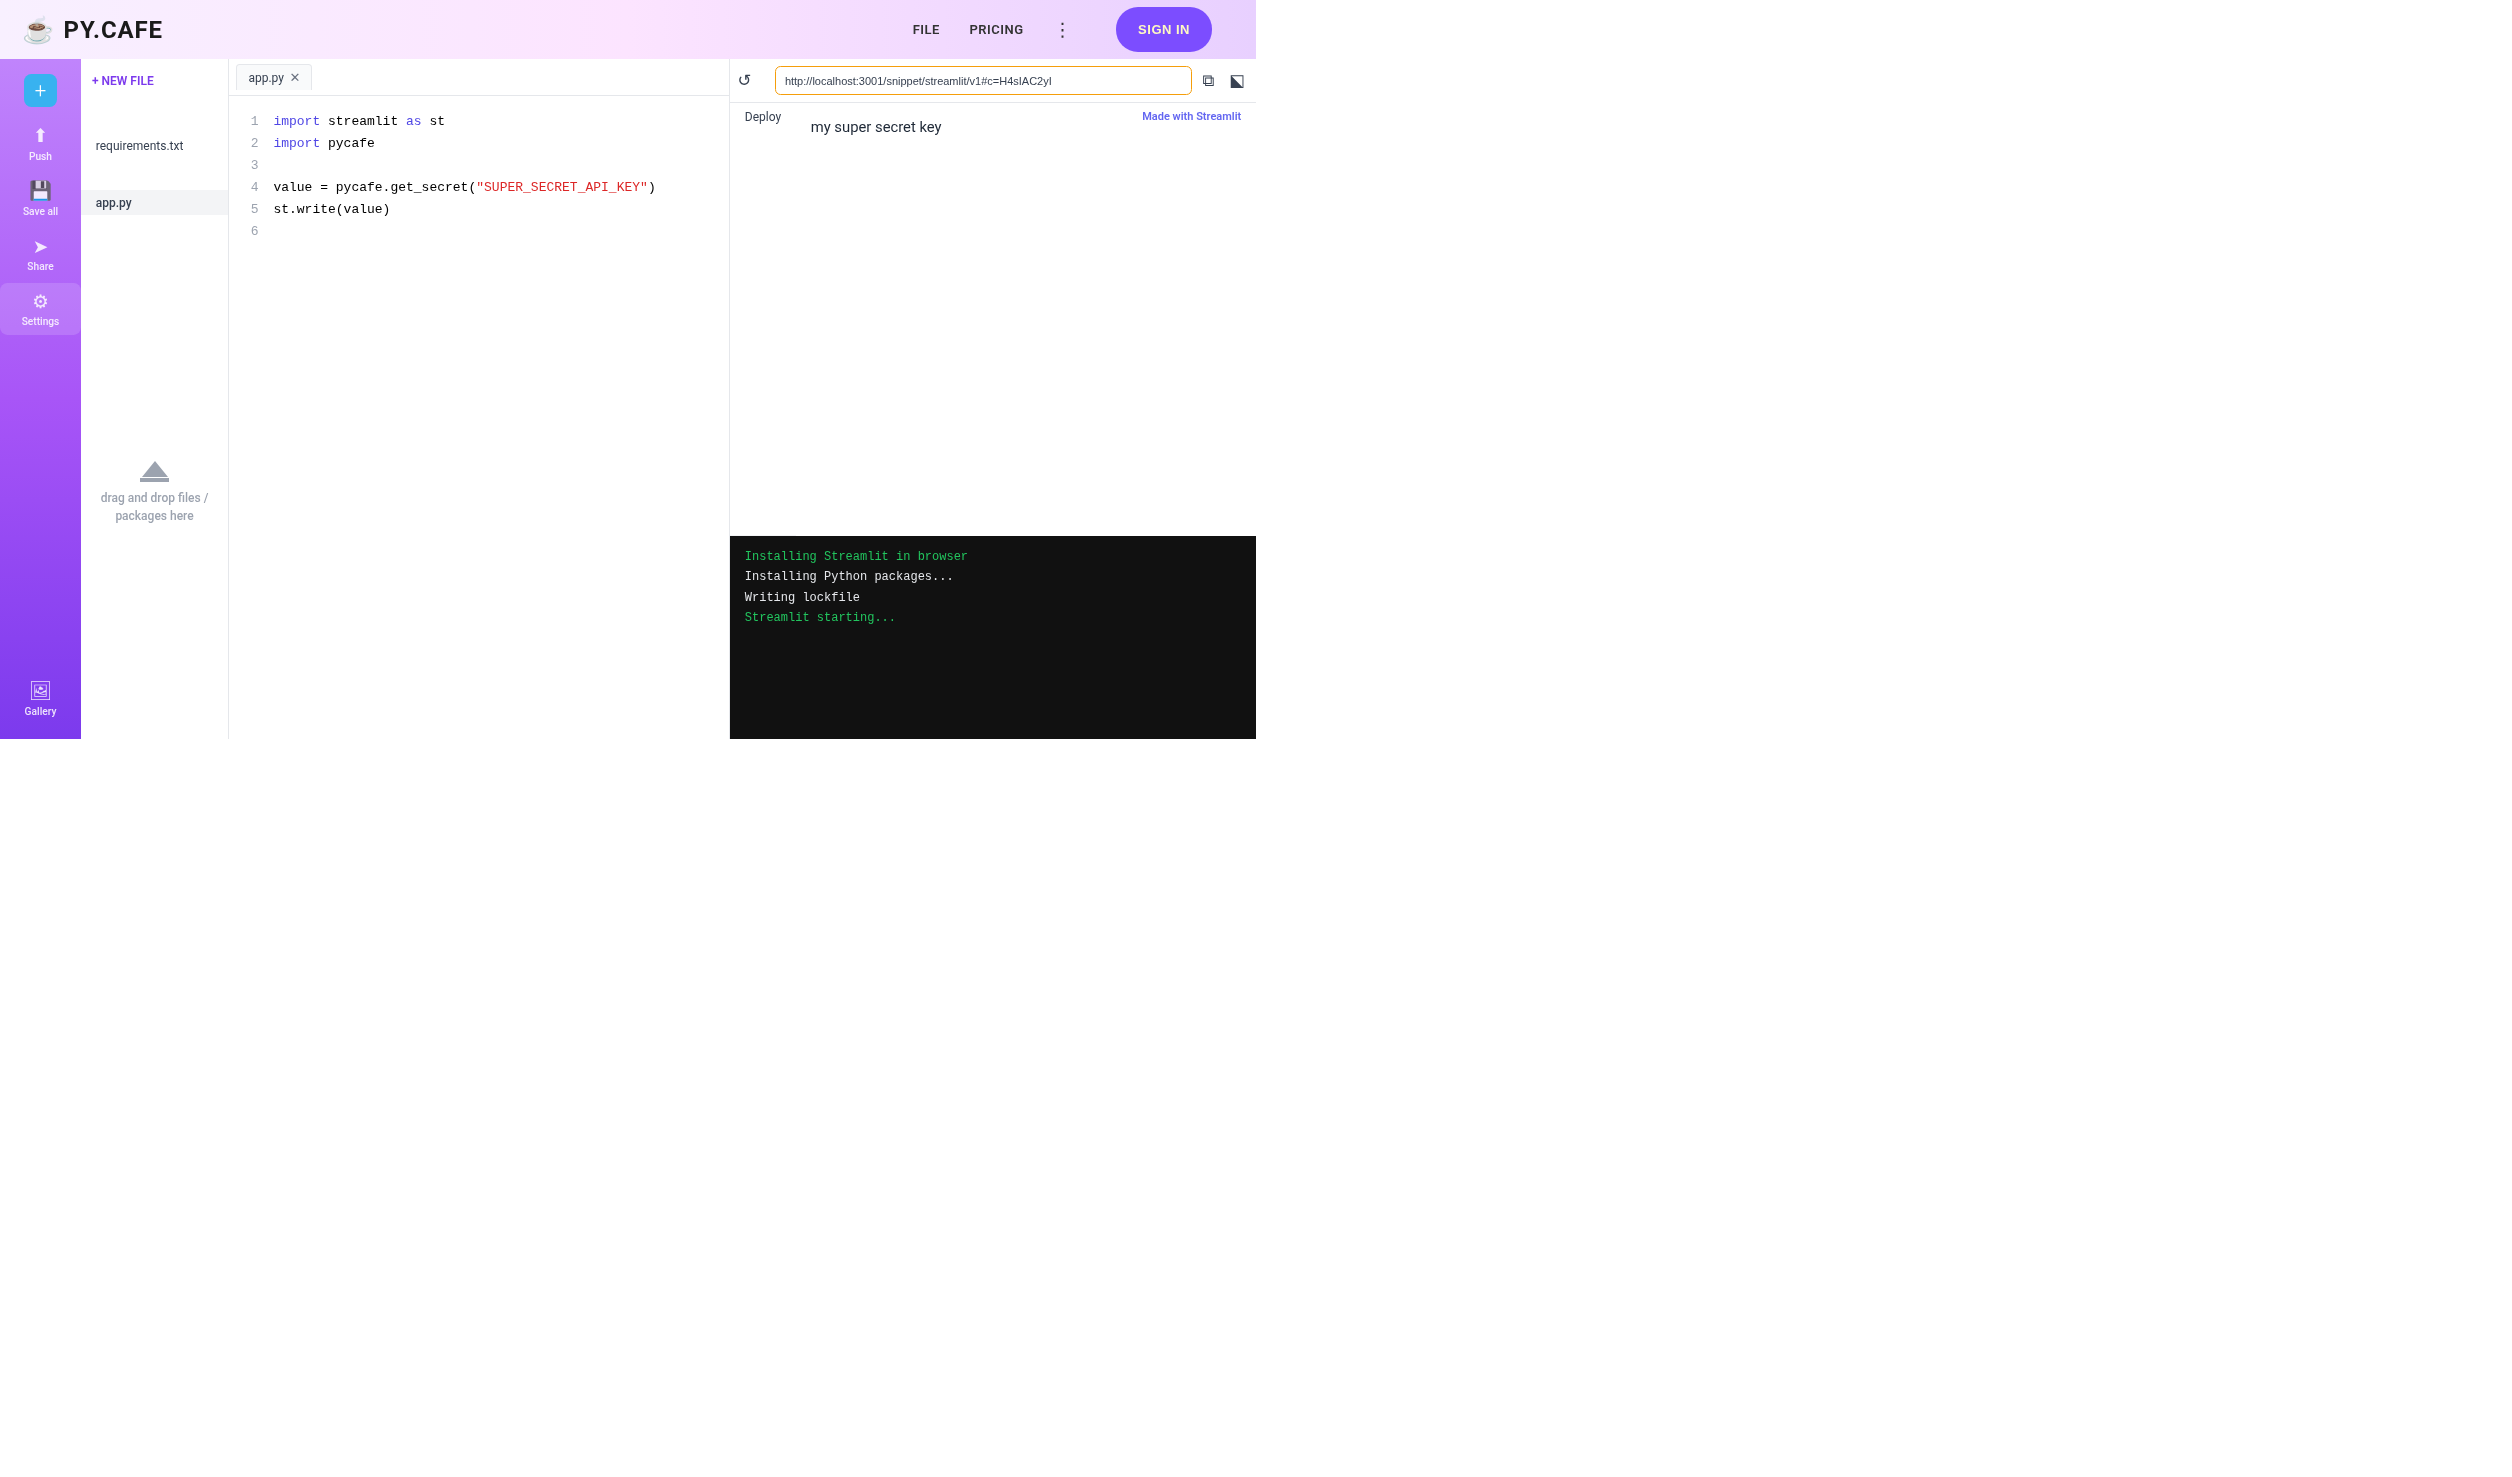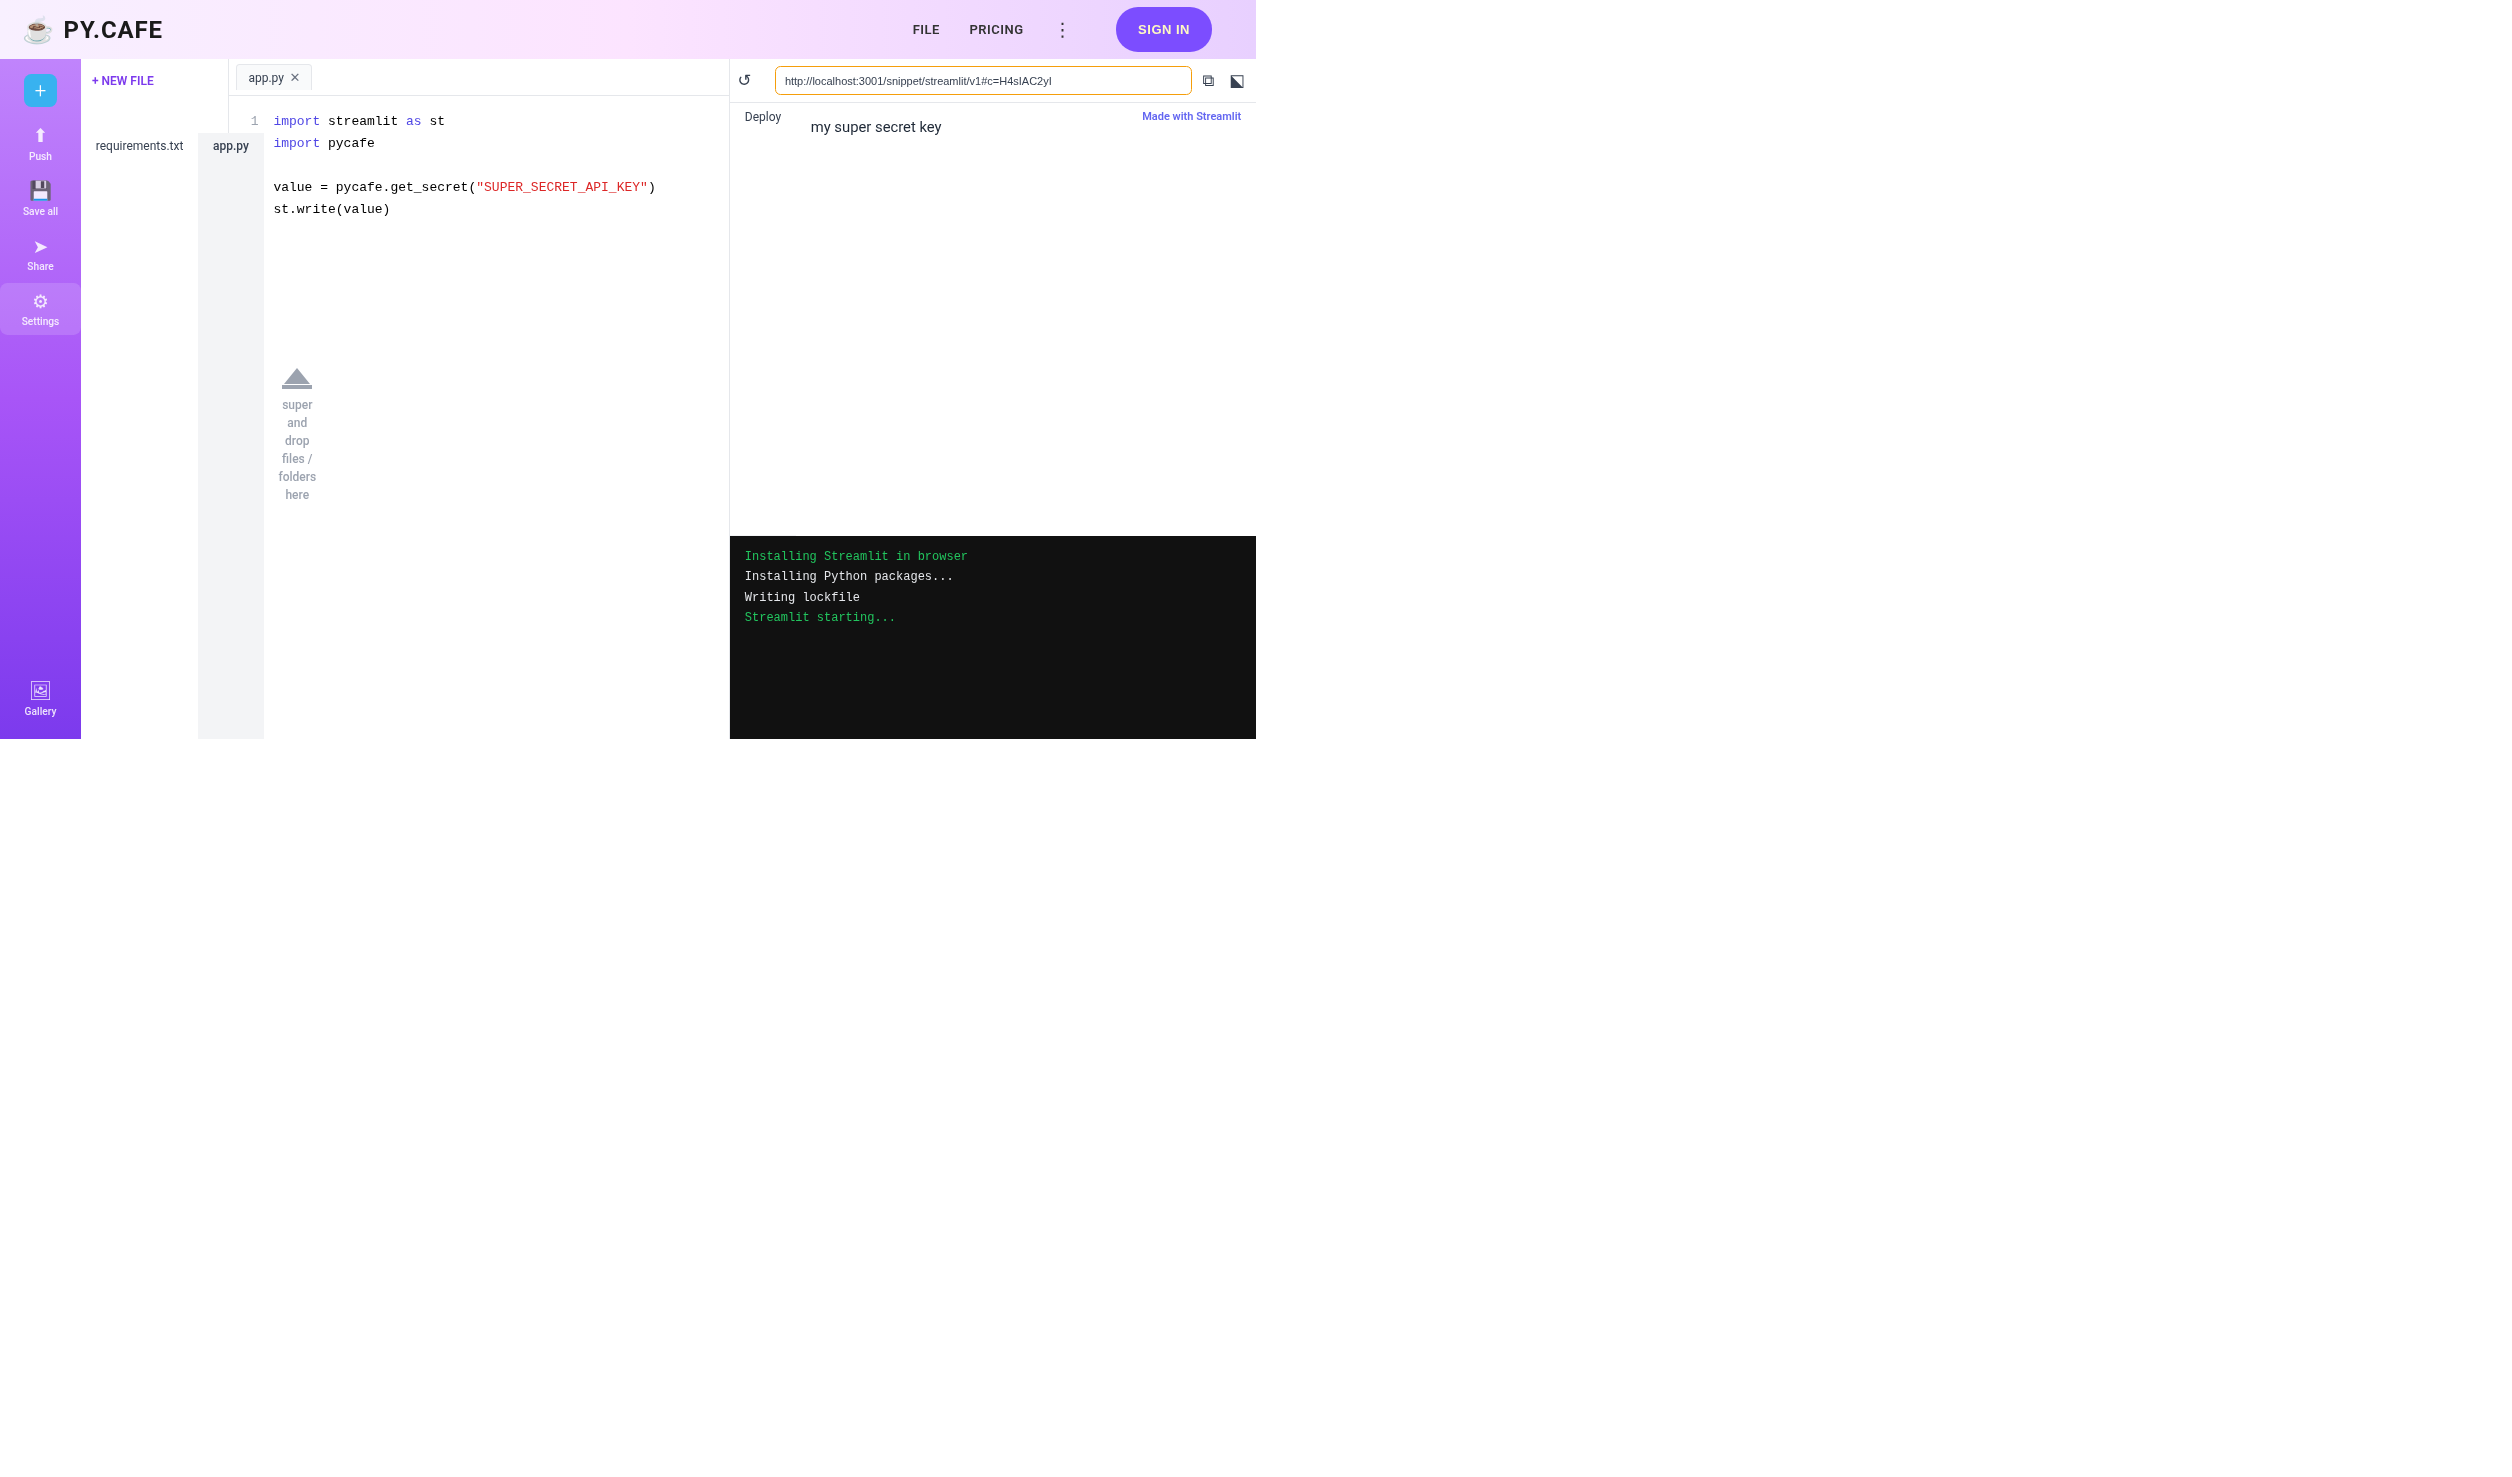--- a/index.html
+++ b/index.html
@@ -144,24 +144,25 @@
       color: rgba(255,255,255,0.85);
       font-weight: 500;
     }
 
     
     .file-panel {
       width: 148px;
       background: #fff;
       border-right: 0.9px solid #e5e7eb;
       display: flex;
-      flex-direction: row;
+      flex-direction: column;
       padding-top: 74px;
       flex-shrink: 0;
       position: relative;
+      gap: 32px;
     }
     .new-file-label {
       position: absolute;
       top: 14.8px;
       left: 11px;
       display: flex;
       align-items: center;
       gap: 3.7px;
       color: #7c3aed;
       font-size: 12px;
@@ -421,21 +422,21 @@
 
   <div class="file-panel">
     <div class="new-file-label">+ NEW FILE</div>
     <div class="file-item">requirements.txt</div>
     <div class="file-item active">app.py</div>
     <div class="drop-area">
       <div class="drop-icon">
         <div class="drop-arrow"></div>
         <div class="drop-base"></div>
       </div>
-      <div class="drop-text">super and drop files / folders here</div>
+      <div class="drop-text">drag and drop files / packages here</div>
     </div>
   </div>
 
   <div class="code-editor">
     <div class="editor-tabs">
       <div class="editor-tab">
         <span>app.py</span>
         <span class="tab-close">✕</span>
       </div>
     </div>

